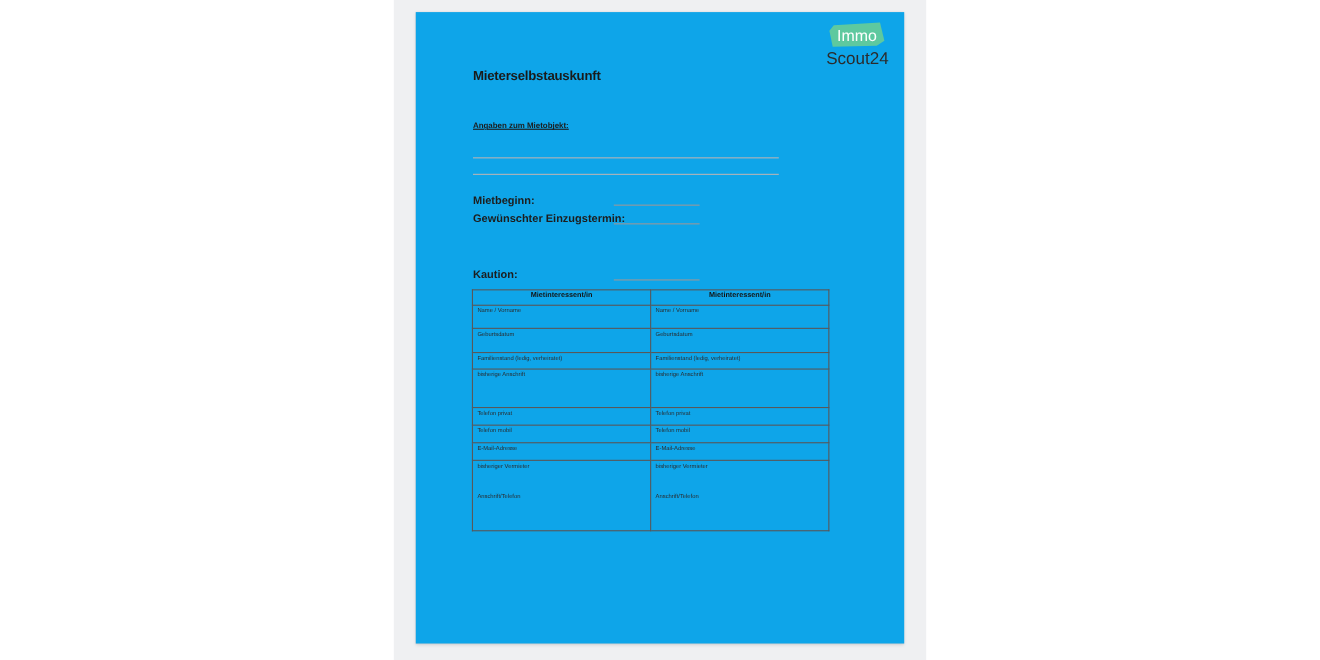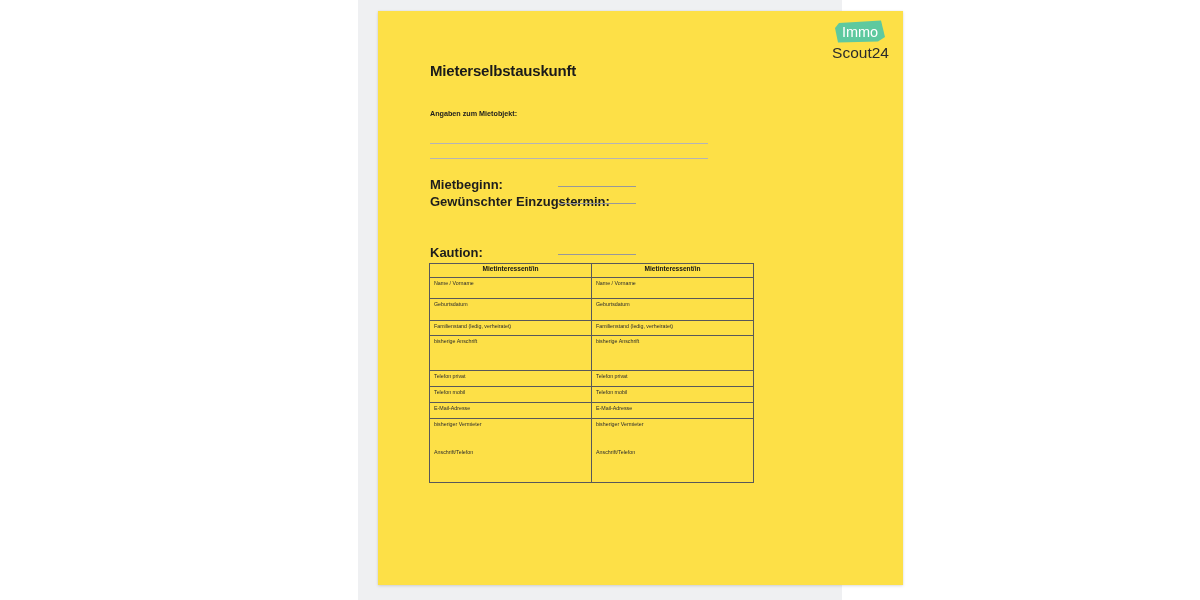--- a/index.html
+++ b/index.html
@@ -29,57 +29,58 @@
     width: 484px;
     height: 600px;
     background: #eff0f2;
   }
 
   
   #page {
     position: absolute;
     left: 378px;
     top: 11px;
-    width: 525px;
+    width: 444px;
     height: 574px;
-    background: #fde047;
+    background: #0ea5e9;
     box-shadow: 0 1px 3px rgba(0,0,0,0.13), 0 0 1px rgba(0,0,0,0.10);
   }
 
   
   #logo {
     position: absolute;
     right: 10px;
     top: 9px;
     width: 64px;
     height: 45px;
   }
   #logo svg { display: block; }
 
   
   #doc-title {
     position: absolute;
     left: 52px;
     top: 51px;
-    font-size: 15px;
+    font-size: 12px;
     font-weight: bold;
     color: #1a1a1a;
     letter-spacing: -0.2px;
     white-space: nowrap;
   }
 
   
   #section-label {
     position: absolute;
     left: 52px;
     top: 98px;
     font-size: 7.2px;
     font-weight: bold;
     color: #1d1d1d;
     white-space: nowrap;
+    text-decoration: underline;
   }
 
   
   .long-rule {
     position: absolute;
     left: 52px;
     width: 278px;
     height: 0;
     border-bottom: 1.2px solid #b4b4b6;
   }
@@ -90,21 +91,21 @@
   .field-row {
     position: absolute;
     left: 52px;
     width: 290px;
     height: 16px;
   }
   .field-label {
     position: absolute;
     left: 0;
     top: 0;
-    font-size: 13px;
+    font-size: 10px;
     font-weight: bold;
     color: #1d1d1d;
     white-space: nowrap;
   }
   .field-rule {
     position: absolute;
     left: 128px;
     top: 9px;
     width: 78px;
     height: 0;

